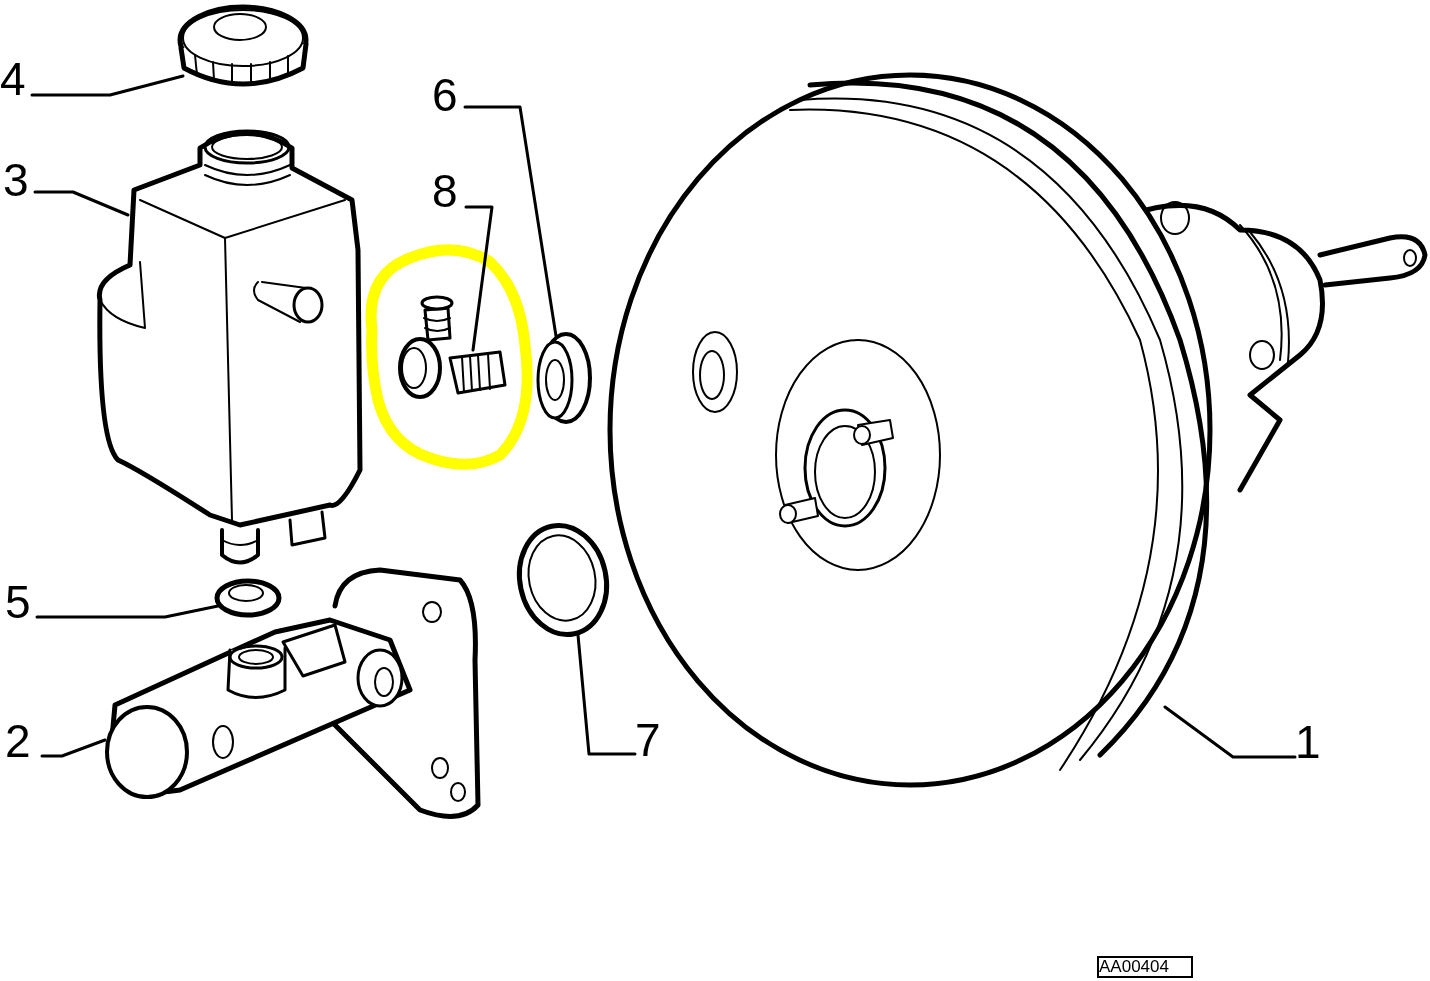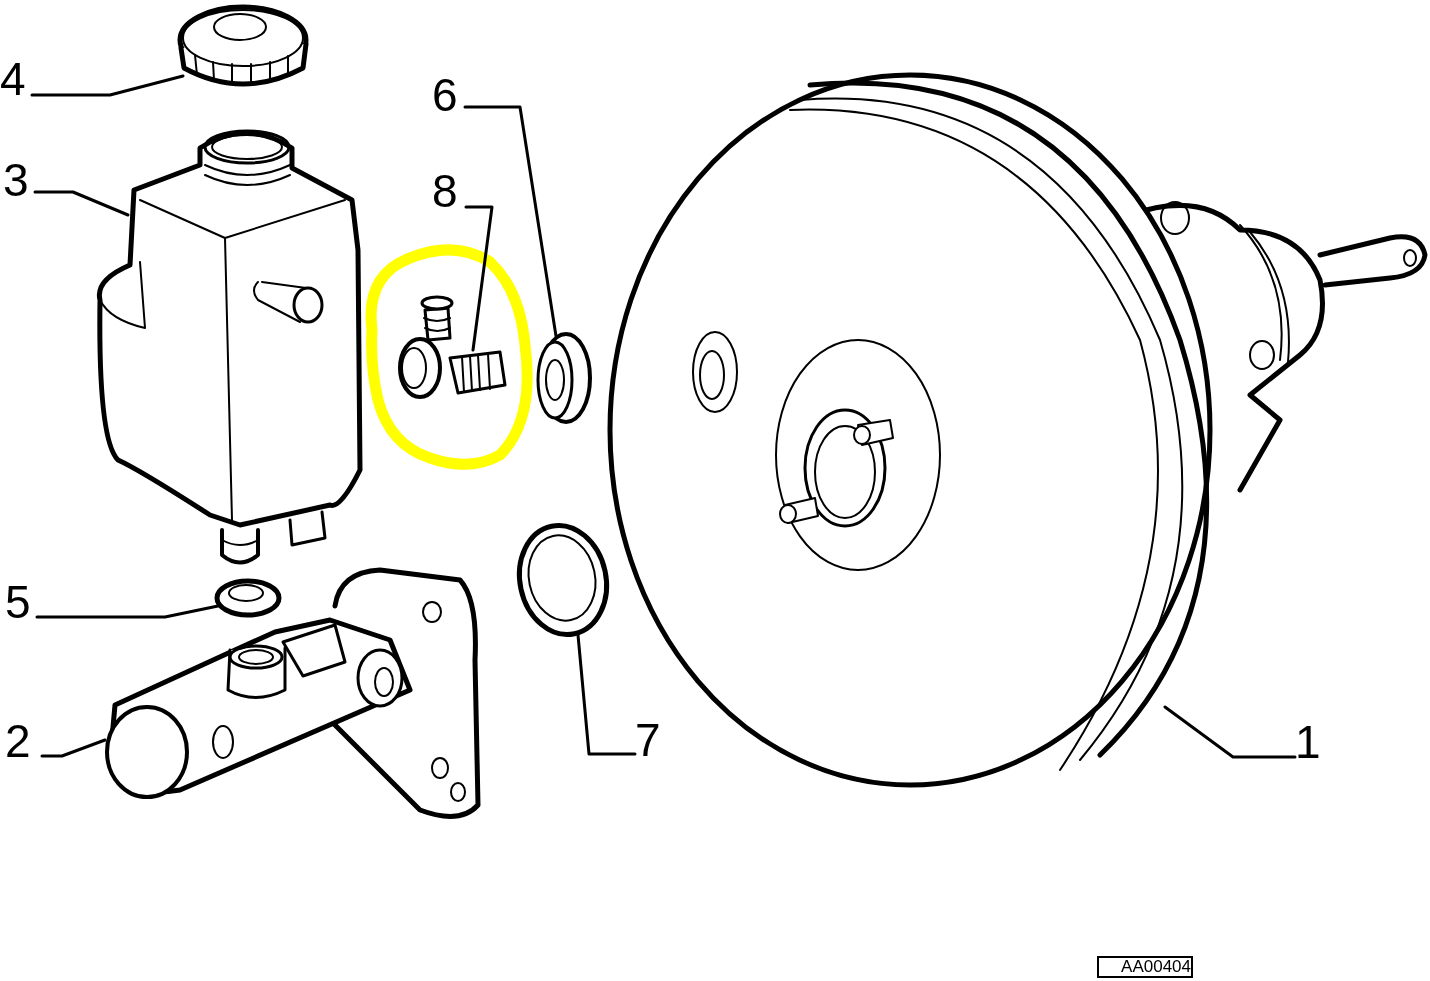--- a/index.html
+++ b/index.html
@@ -1,20 +1,20 @@
 <!DOCTYPE html>
 <html><head>
 <meta charset="utf-8">
 <style>
   html, body { margin:0; padding:0; background:#ffffff; }
   body { width:1430px; height:981px; position:relative; overflow:hidden; font-family:"Liberation Sans", sans-serif; }
   svg.diagram { position:absolute; left:0; top:0; }
   .callout-num { position:absolute; font-family:"Liberation Sans", sans-serif; font-size:46px; line-height:46px; color:#000; }
   .ref-code { position:absolute; left:1097px; top:956px; width:96px; height:22px; border:2px solid #000; box-sizing:border-box;
-              font-size:17px; line-height:18px; text-align:right; color:#000; font-family:"Liberation Sans", sans-serif; }
+              font-size:17px; line-height:18px; text-align:left; color:#000; font-family:"Liberation Sans", sans-serif; }
 </style>
 </head>
 <body>
 
 <svg class="diagram" width="1430" height="981" viewBox="0 0 1430 981" fill="none" stroke="#000" stroke-linecap="round" stroke-linejoin="round">
 
   <g>
     <ellipse cx="243" cy="40" rx="63" ry="33" fill="#fff" stroke-width="5"></ellipse>
     <path d="M181 48 L184 68 Q243 100 303 68 L306 44" stroke-width="5" fill="#fff"></path>
     <ellipse cx="243" cy="38" rx="60" ry="28" stroke-width="2"></ellipse>

